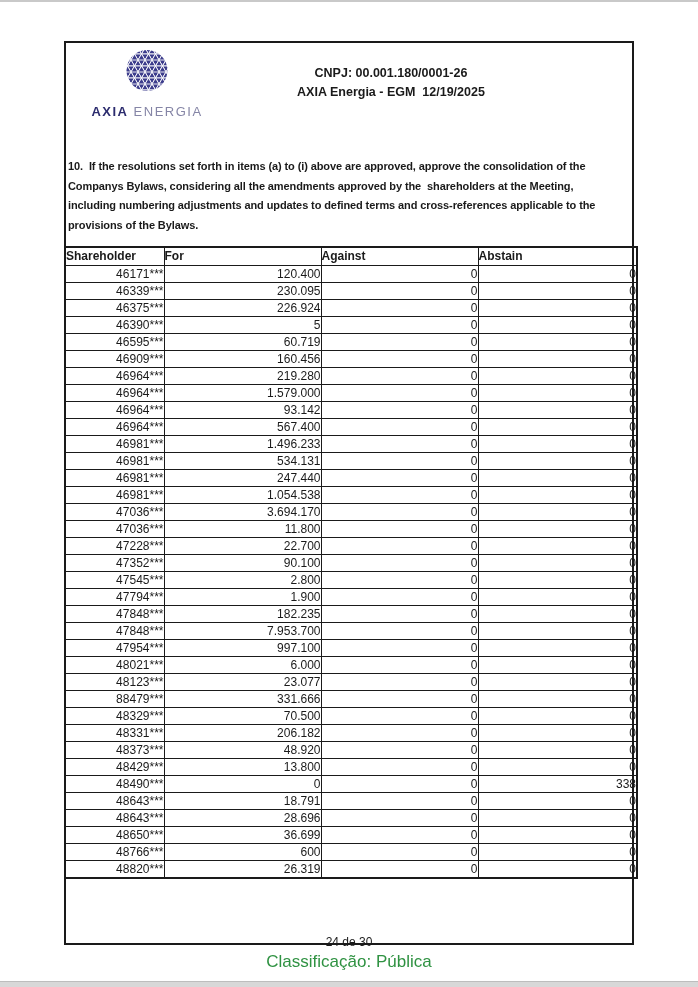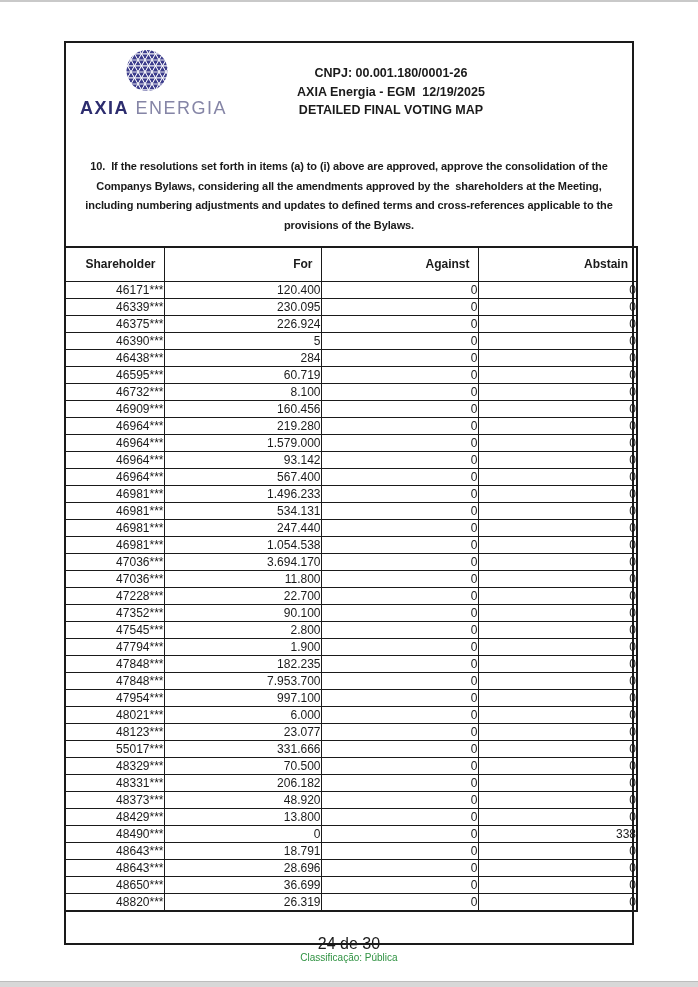--- a/index.html
+++ b/index.html
@@ -18,61 +18,61 @@
     position:absolute;left:64px;top:41px;
     width:570px;height:904px;
     box-sizing:border-box;
     border:2px solid #1a1a1a;
     background:#ffffff;
   }
 
   
   .logo{position:absolute;left:14px;top:5px;width:134px;text-align:center;}
   .logo svg{display:block;margin:0 auto;}
-  .logo-text{margin-top:3px;font-size:18px;letter-spacing:1.5px;white-space:nowrap;}
+  .logo-text{margin-top:9px;font-size:13px;letter-spacing:1.5px;white-space:nowrap;}
   .logo-text .brand-a{font-weight:bold;color:#2c2c6e;}
   .logo-text .brand-b{color:#8585a6;}
 
   .titles{position:absolute;top:21px;left:128px;right:44px;text-align:center;}
   .titles div{font-weight:bold;font-size:12.5px;line-height:18.5px;white-space:pre;}
 
   
-  .resolution{position:absolute;top:114px;left:2px;right:2px;text-align:center;}
+  .resolution{position:absolute;top:114px;left:2px;right:2px;text-align:left;}
   .resolution div{font-weight:bold;font-size:11px;letter-spacing:-0.1px;line-height:19.5px;white-space:pre;}
 
   
   table.votes{
     position:absolute;top:203px;left:-2px;
     width:574px;
     border-collapse:collapse;
     table-layout:fixed;
     border:2px solid #1a1a1a;
   }
   table.votes th{
     border:1px solid #1a1a1a;
     font-size:12px;font-weight:bold;
     height:17px;line-height:17px;
-    text-align:right;padding:8px;margin-left:12px;
+    text-align:left;padding:0;margin-left:12px;
   }
   table.votes td{
     border:1px solid #1a1a1a;
     font-size:12px;height:16px;line-height:16px;
     padding:0;overflow:hidden;white-space:nowrap;
   }
   td.c-id{text-align:right;padding-left:3px;}
   td.c-num{text-align:right;padding-right:2px;}
 
   
   .page-number{
     position:absolute;top:935px;left:64px;width:570px;
-    text-align:center;font-size:16px;color:#1a1a1a;background:transparent;
+    text-align:center;font-size:12px;color:#1a1a1a;background:transparent;
   }
   .classification{
     position:absolute;top:952px;left:64px;width:570px;
-    text-align:center;font-size:10px;color:#2f9242;
+    text-align:center;font-size:17px;color:#2f9242;
   }
 </style>
 </head>
 <body>
 
 <div class="edge-top"></div>
 
 <div class="page">
 
   <div class="logo">
@@ -93,21 +93,20 @@
     </svg>
     <div class="logo-text">
       <span class="brand-a">AXIA</span>
       <span class="brand-b">ENERGIA</span>
     </div>
   </div>
 
   <div class="titles">
     <div>CNPJ: 00.001.180/0001-26</div>
     <div>AXIA Energia - EGM  12/19/2025</div>
-    <div>DETAILED FINAL VOTING MAP</div>
   </div>
 
   <div class="resolution">
     <div>10.  If the resolutions set forth in items (a) to (i) above are approved, approve the consolidation of the</div>
     <div>Companys Bylaws, considering all the amendments approved by the  shareholders at the Meeting,</div>
     <div>including numbering adjustments and updates to defined terms and cross-references applicable to the</div>
     <div>provisions of the Bylaws.</div>
   </div>
 
   <table class="votes">
@@ -144,38 +143,26 @@
           <td class="c-num">0</td>
           <td class="c-num">0</td>
         </tr>
         <tr>
           <td class="c-id">46390***</td>
           <td class="c-num">5</td>
           <td class="c-num">0</td>
           <td class="c-num">0</td>
         </tr>
         <tr>
-          <td class="c-id">46438***</td>
-          <td class="c-num">284</td>
-          <td class="c-num">0</td>
-          <td class="c-num">0</td>
-        </tr>
-        <tr>
           <td class="c-id">46595***</td>
           <td class="c-num">60.719</td>
           <td class="c-num">0</td>
           <td class="c-num">0</td>
         </tr>
         <tr>
-          <td class="c-id">46732***</td>
-          <td class="c-num">8.100</td>
-          <td class="c-num">0</td>
-          <td class="c-num">0</td>
-        </tr>
-        <tr>
           <td class="c-id">46909***</td>
           <td class="c-num">160.456</td>
           <td class="c-num">0</td>
           <td class="c-num">0</td>
         </tr>
         <tr>
           <td class="c-id">46964***</td>
           <td class="c-num">219.280</td>
           <td class="c-num">0</td>
           <td class="c-num">0</td>
@@ -282,21 +269,21 @@
           <td class="c-num">0</td>
           <td class="c-num">0</td>
         </tr>
         <tr>
           <td class="c-id">48123***</td>
           <td class="c-num">23.077</td>
           <td class="c-num">0</td>
           <td class="c-num">0</td>
         </tr>
         <tr>
-          <td class="c-id">55017***</td>
+          <td class="c-id">88479***</td>
           <td class="c-num">331.666</td>
           <td class="c-num">0</td>
           <td class="c-num">0</td>
         </tr>
         <tr>
           <td class="c-id">48329***</td>
           <td class="c-num">70.500</td>
           <td class="c-num">0</td>
           <td class="c-num">0</td>
         </tr>
@@ -336,20 +323,26 @@
           <td class="c-num">0</td>
           <td class="c-num">0</td>
         </tr>
         <tr>
           <td class="c-id">48650***</td>
           <td class="c-num">36.699</td>
           <td class="c-num">0</td>
           <td class="c-num">0</td>
         </tr>
         <tr>
+          <td class="c-id">48766***</td>
+          <td class="c-num">600</td>
+          <td class="c-num">0</td>
+          <td class="c-num">0</td>
+        </tr>
+        <tr>
           <td class="c-id">48820***</td>
           <td class="c-num">26.319</td>
           <td class="c-num">0</td>
           <td class="c-num">0</td>
         </tr>
       </tbody>
   </table>
 
 </div>
 

